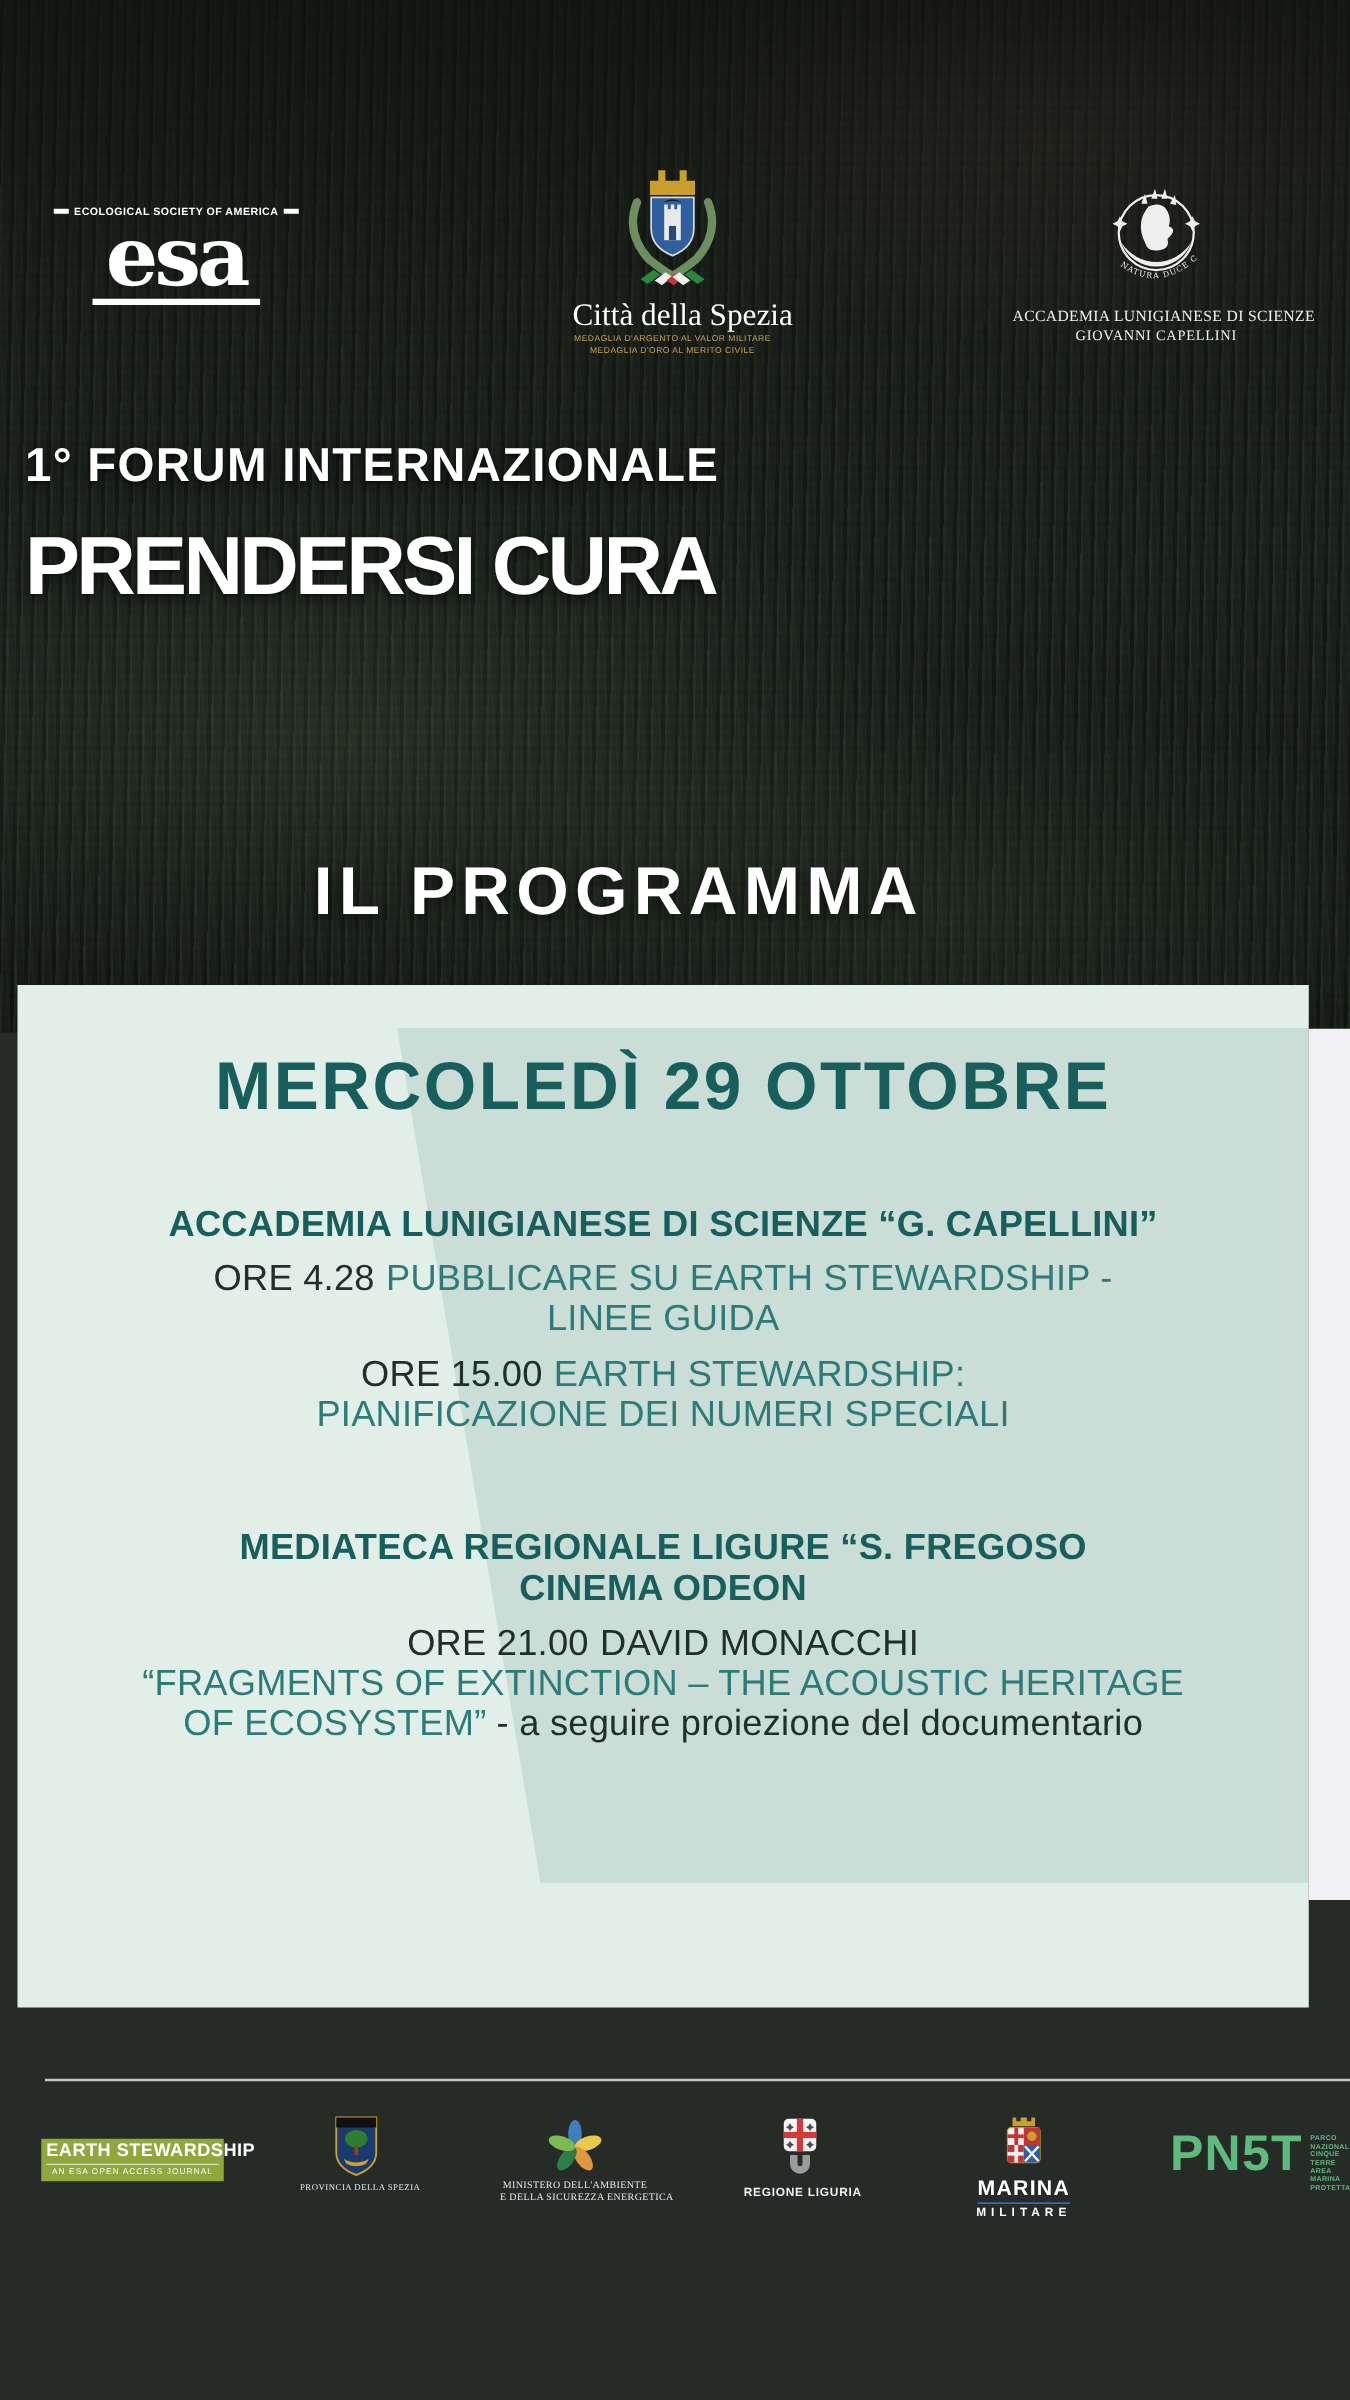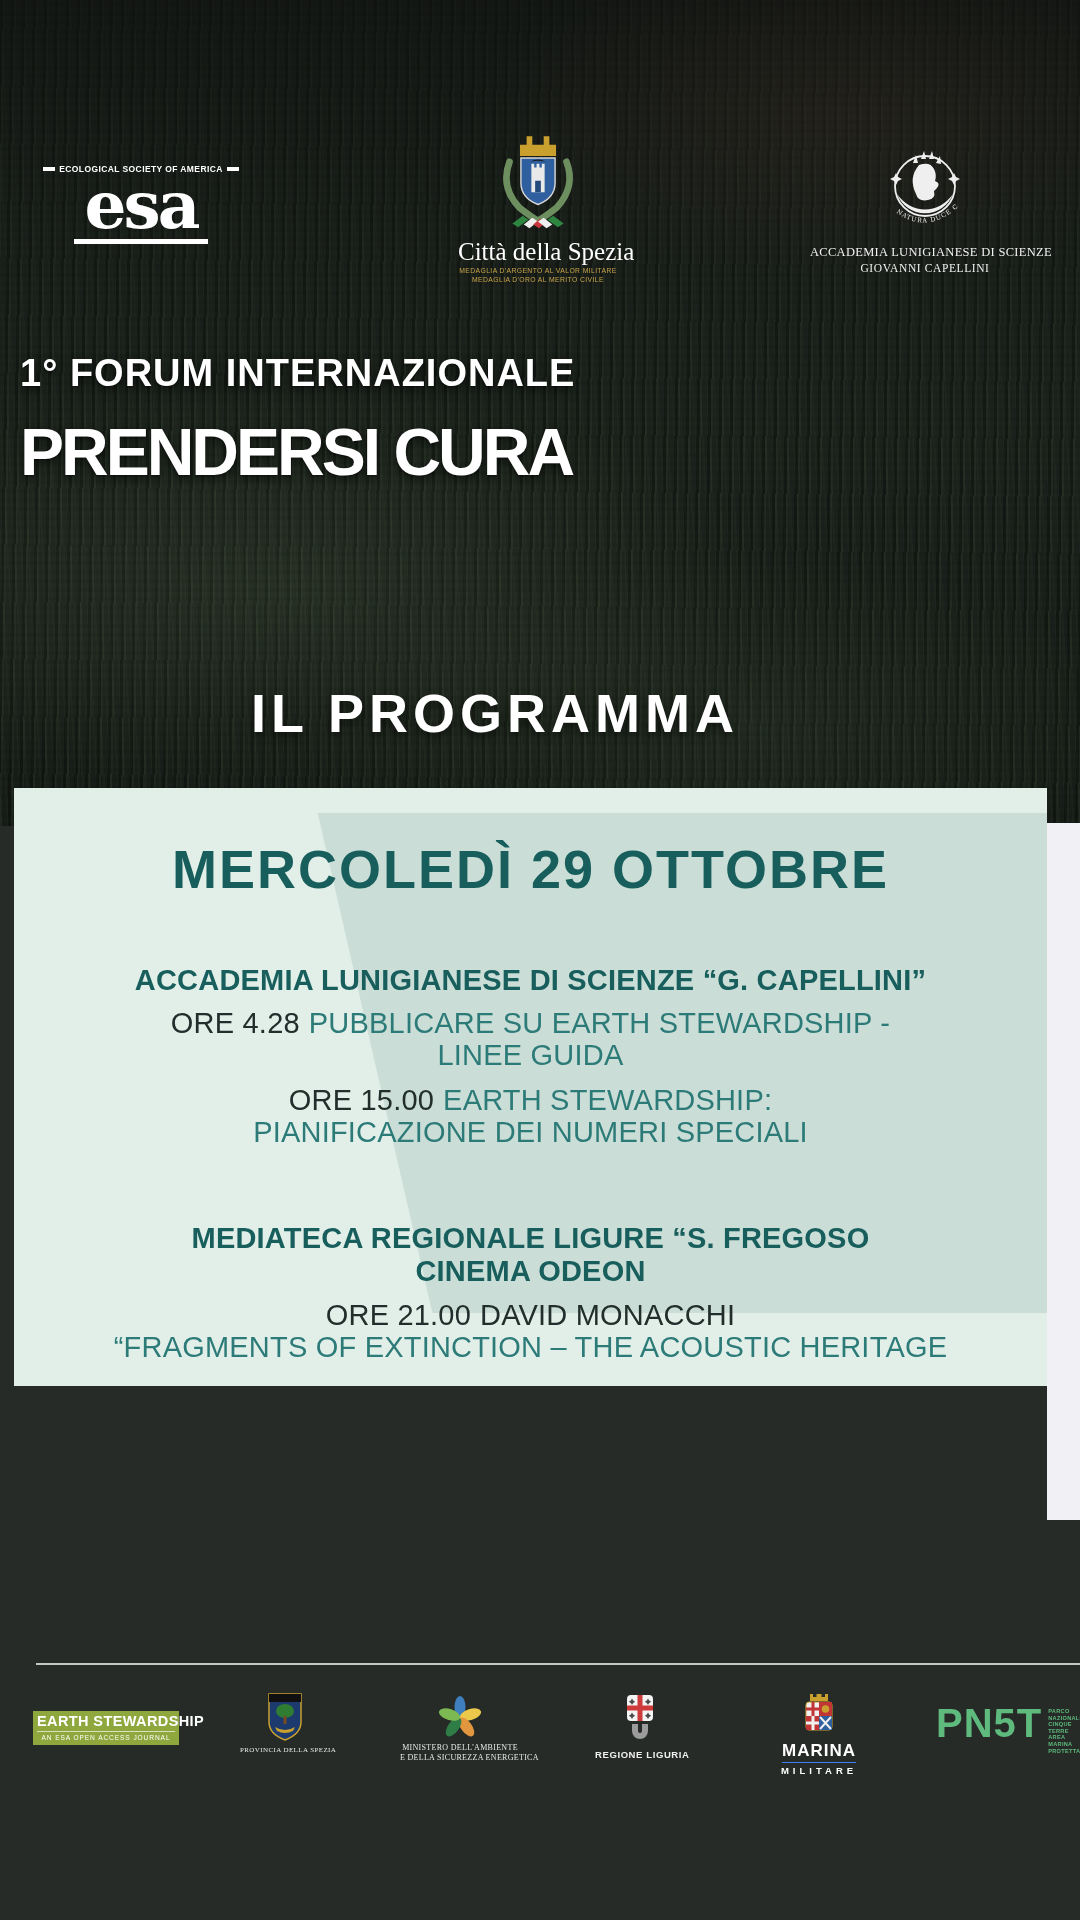--- a/index.html
+++ b/index.html
@@ -44,21 +44,21 @@
   .title-wrap{position:absolute;left:0;top:0;width:890px;text-align:left;color:#fff;
               text-shadow:0 4px 10px rgba(0,0,0,.50),0 1px 2px rgba(0,0,0,.45);padding-left:20px;}
   .kicker{position:absolute;left:0;top:352px;width:890px;font-size:38px;font-weight:600;letter-spacing:1px;}
   .big1{position:absolute;left:0;top:414px;width:890px;font-size:66px;font-weight:800;letter-spacing:-3px;}
   .big2{position:absolute;left:0;top:500px;width:890px;font-size:66px;font-weight:800;letter-spacing:2px;}
   .section-title{position:absolute;left:50px;top:682px;width:890px;text-align:center;color:#fff;
                  font-size:54px;font-weight:700;letter-spacing:5px;
                  text-shadow:0 4px 10px rgba(0,0,0,.5);}
 
   
-  .panel{position:absolute;left:14px;top:788px;width:1033px;height:598px;background:#e2efe9;}
+  .panel{position:absolute;left:14px;top:788px;width:1033px;height:818px;background:#e2efe9;}
   .panel-shade{position:absolute;inset:0;background:rgba(174,199,190,.45);
                clip-path:polygon(29.4% 4.2%,100% 4.2%,100% 87.8%,40.5% 87.8%);}
   .day-header{position:absolute;left:0;top:50px;width:100%;text-align:center;color:#175e5c;
               font-size:54px;font-weight:800;letter-spacing:2px;}
   .prog{position:absolute;left:0;top:175px;width:100%;text-align:center;}
   .venue{font-size:29px;font-weight:800;color:#175e5c;line-height:34px;letter-spacing:.2px;}
   .pline{font-size:29px;line-height:32px;letter-spacing:.2px;}
   .t{color:#2d7b78;}
   .d{color:#222e2b;}
   .time{margin-right:9px;}
@@ -171,20 +171,23 @@
       </div>
       <div class="pline t">PIANIFICAZIONE DEI NUMERI SPECIALI</div>
 
       <div class="venue venue2 mt74">MEDIATECA REGIONALE LIGURE “S. FREGOSO</div>
       <div class="venue venue2">CINEMA ODEON</div>
 
       <div class="pline mt11">
         <span class="d time">ORE 21.00</span><span class="d">DAVID MONACCHI</span>
       </div>
       <div class="pline t">“FRAGMENTS OF EXTINCTION – THE ACOUSTIC HERITAGE</div>
+      <div class="pline">
+        <span class="t">OF ECOSYSTEM”</span><span class="d note">- a seguire proiezione del documentario</span>
+      </div>
     </div>
   </div>
 
   <div class="footer-divider"></div>
 
   <div class="es-badge">
     <div class="es-title">EARTH STEWARDSHIP</div>
     <div class="es-sub">AN ESA OPEN ACCESS JOURNAL</div>
   </div>
 

